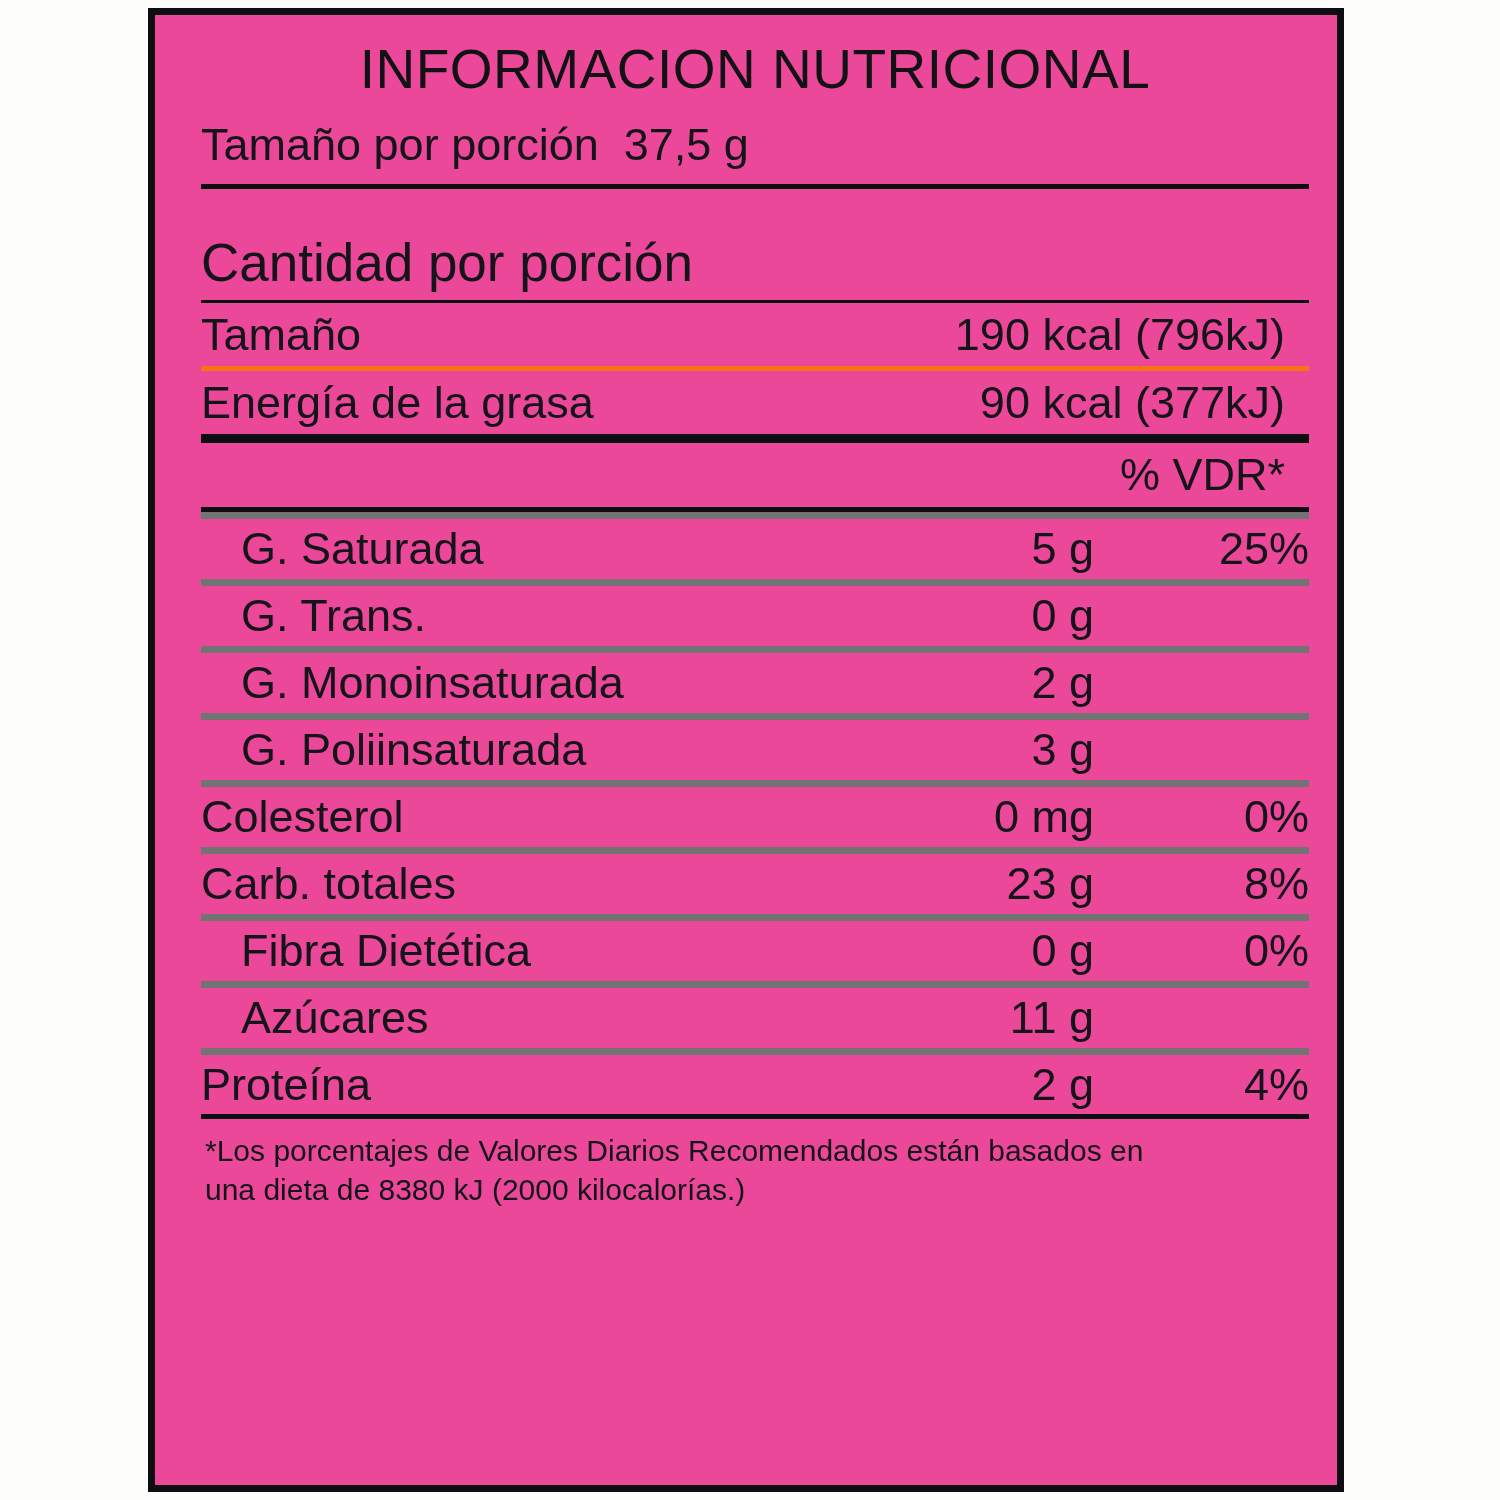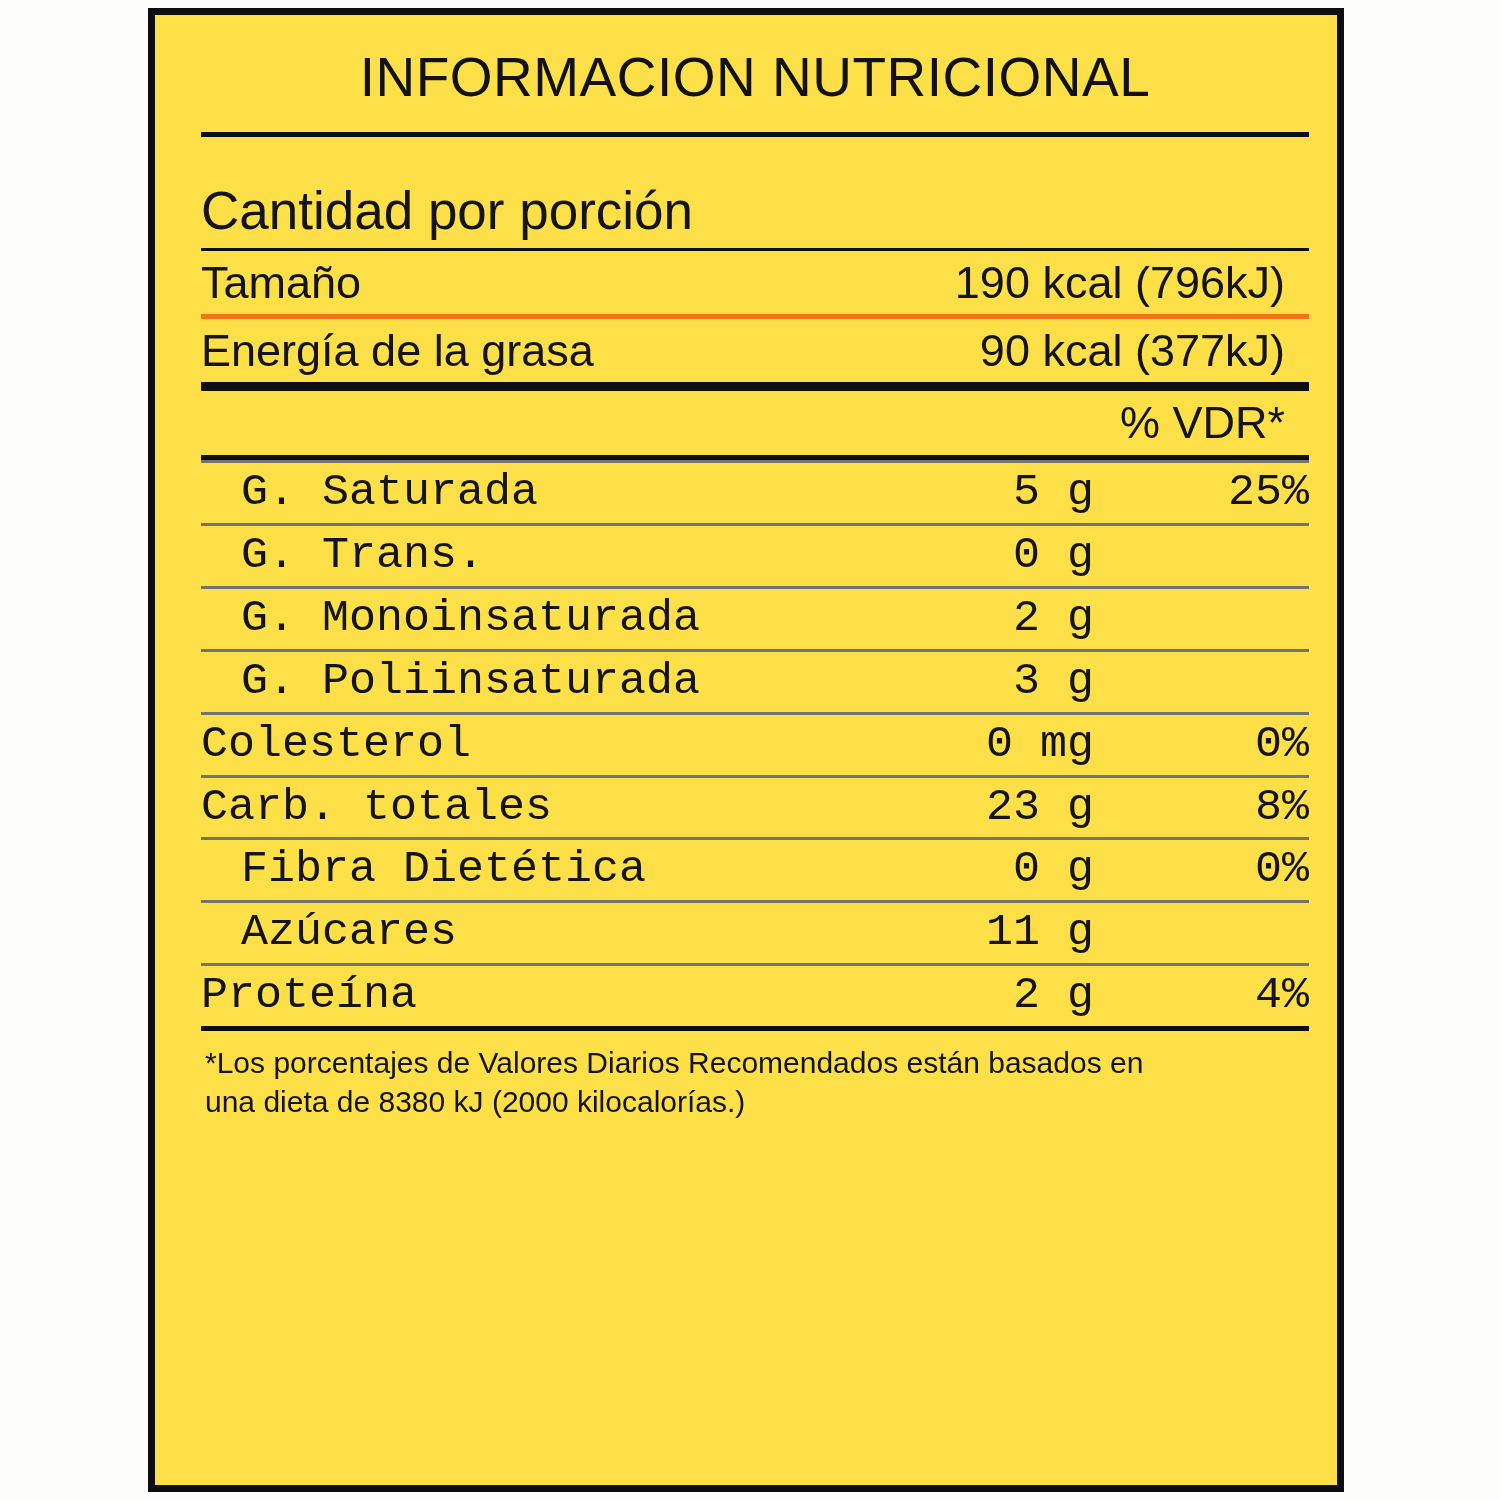--- a/index.html
+++ b/index.html
@@ -26,23 +26,23 @@
   }
 
   
   .panel {
     position: absolute;
     left: 148px;
     top: 8px;
     width: 1196px;
     height: 1484px;
     border: 7px solid #0d0d12;
-    background: #fde047;
+    background: #ec4899;
     box-sizing: border-box;
-    padding: 8px 0 0 0;
+    padding: 0 0 0 0;
   }
 
   .inner {
     position: relative;
     width: 100%;
     height: 100%;
     box-sizing: border-box;
     padding: 14px 28px 10px 46px;
   }
 
@@ -86,22 +86,21 @@
     border-collapse: collapse;
     font-size: 45px;
     color: #14141a;
   }
   table.nutri td {
     padding: 3px 0 2px 0;
     vertical-align: baseline;
     line-height: 1.22;
   }
   table.nutri tr.sep td {
-    border-top: 3px solid #737373;
-    font-family: Liberation Mono, monospace;
+    border-top: 7px solid #737373;
   }
   td.name { text-align: left; white-space: nowrap; }
   td.name.indent { padding-left: 40px; }
   td.val  { text-align: right; width: 300px; padding-right: 112px; white-space: nowrap; }
   td.pct  { text-align: right; width: 215px; padding-right: 24px; white-space: nowrap; }
 
   .vdr-row {
     text-align: right;
     font-size: 45px;
     padding: 6px 24px 6px 0;
@@ -128,20 +127,21 @@
 </style>
 </head>
 <body>
 
 <div class="page">
   <div class="panel">
     <div class="inner">
 
       <div class="title">INFORMACION NUTRICIONAL</div>
 
+      <div class="serving-line">Tamaño por porción  37,5 g</div>
 
       <div class="gap-sm"></div>
       <div class="rule rule-med"></div>
 
       <div class="amount-line">Cantidad por porción</div>
 
       <div class="rule rule-thin"></div>
 
       <table class="energy-table">
         <tbody>

